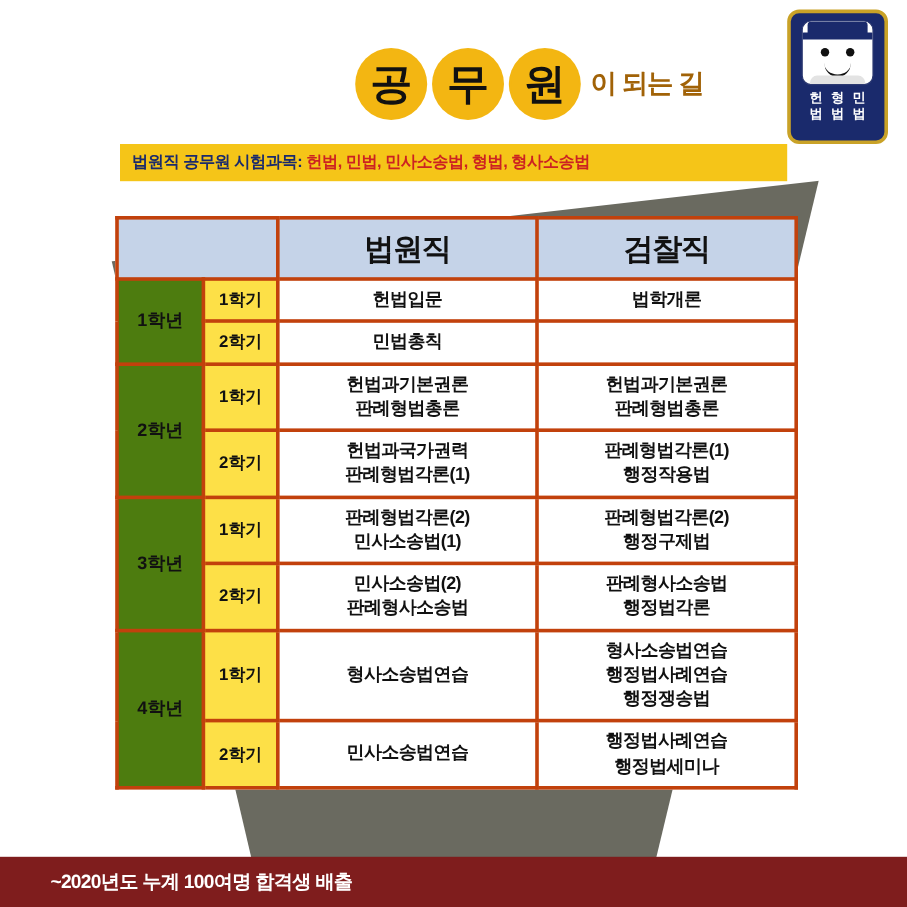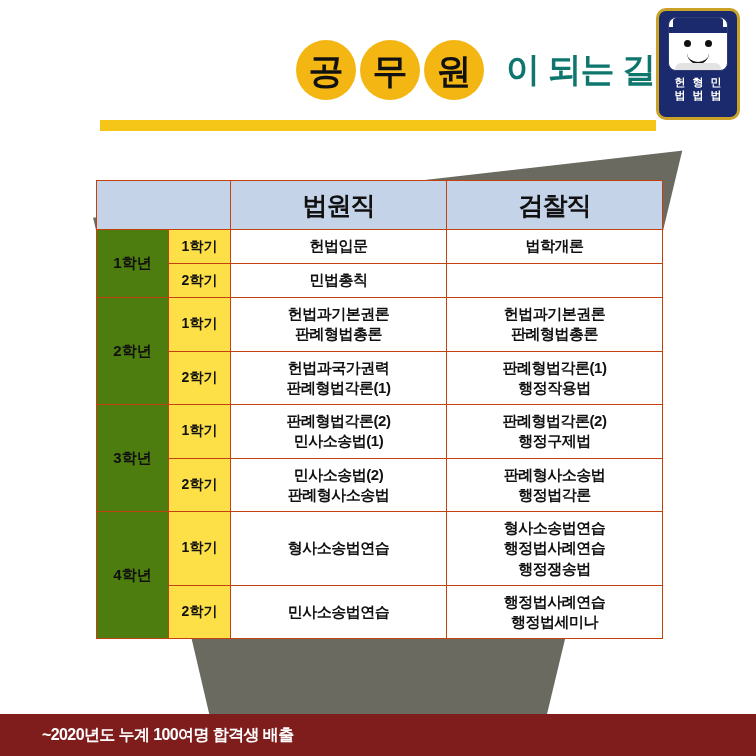--- a/index.html
+++ b/index.html
@@ -88,24 +88,24 @@
     display: flex;
     align-items: center;
     justify-content: center;
     font-size: 35px;
     font-weight: bold;
     color: #111111;
     line-height: 1;
     box-shadow: 0 0 0 2px #f3b612;
   }
   .title-tail {
-    font-size: 34px;
-    font-weight: bold;
-    color: #0f766e;
-    margin-left: 16px;
+    font-size: 22px;
+    font-weight: bold;
+    color: #a16207;
+    margin-left: 2px;
     letter-spacing: -1px;
   }
 
   
   .logo {
     position: absolute;
     z-index: 6;
     top: 8px;
     right: 16px;
     width: 84px;
@@ -209,21 +209,21 @@
     top: 180px;
     width: 566px;
   }
   table.curriculum {
     width: 100%;
     border-collapse: collapse;
     background: #ffffff;
     table-layout: fixed;
   }
   table.curriculum td, table.curriculum th {
-    border: 1px solid #c2410c;
+    border: 3px solid #c2410c;
     text-align: center;
     vertical-align: middle;
     color: #111111;
     font-weight: bold;
   }
   .col-year  { width: 72px; }
   .col-term  { width: 62px; }
   .col-track { width: 216px; }
 
   th.head-blank, th.head-track {
@@ -312,20 +312,23 @@
         <span>법</span>
       </div>
       <div class="logo-col">
         <span>민</span>
         <span>법</span>
       </div>
     </div>
   </div>
 
   <div class="banner">
+    <div class="banner-line">
+      <span>법원직 공무원 시험과목: </span><span class="hl">헌법, 민법, 민사소송법, 형법, 형사소송법</span>
+    </div>
   </div>
 
   <div class="table-wrap">
     <table class="curriculum">
       <colgroup>
         <col class="col-year">
         <col class="col-term">
         <col class="col-track">
         <col class="col-track">
       </colgroup>

